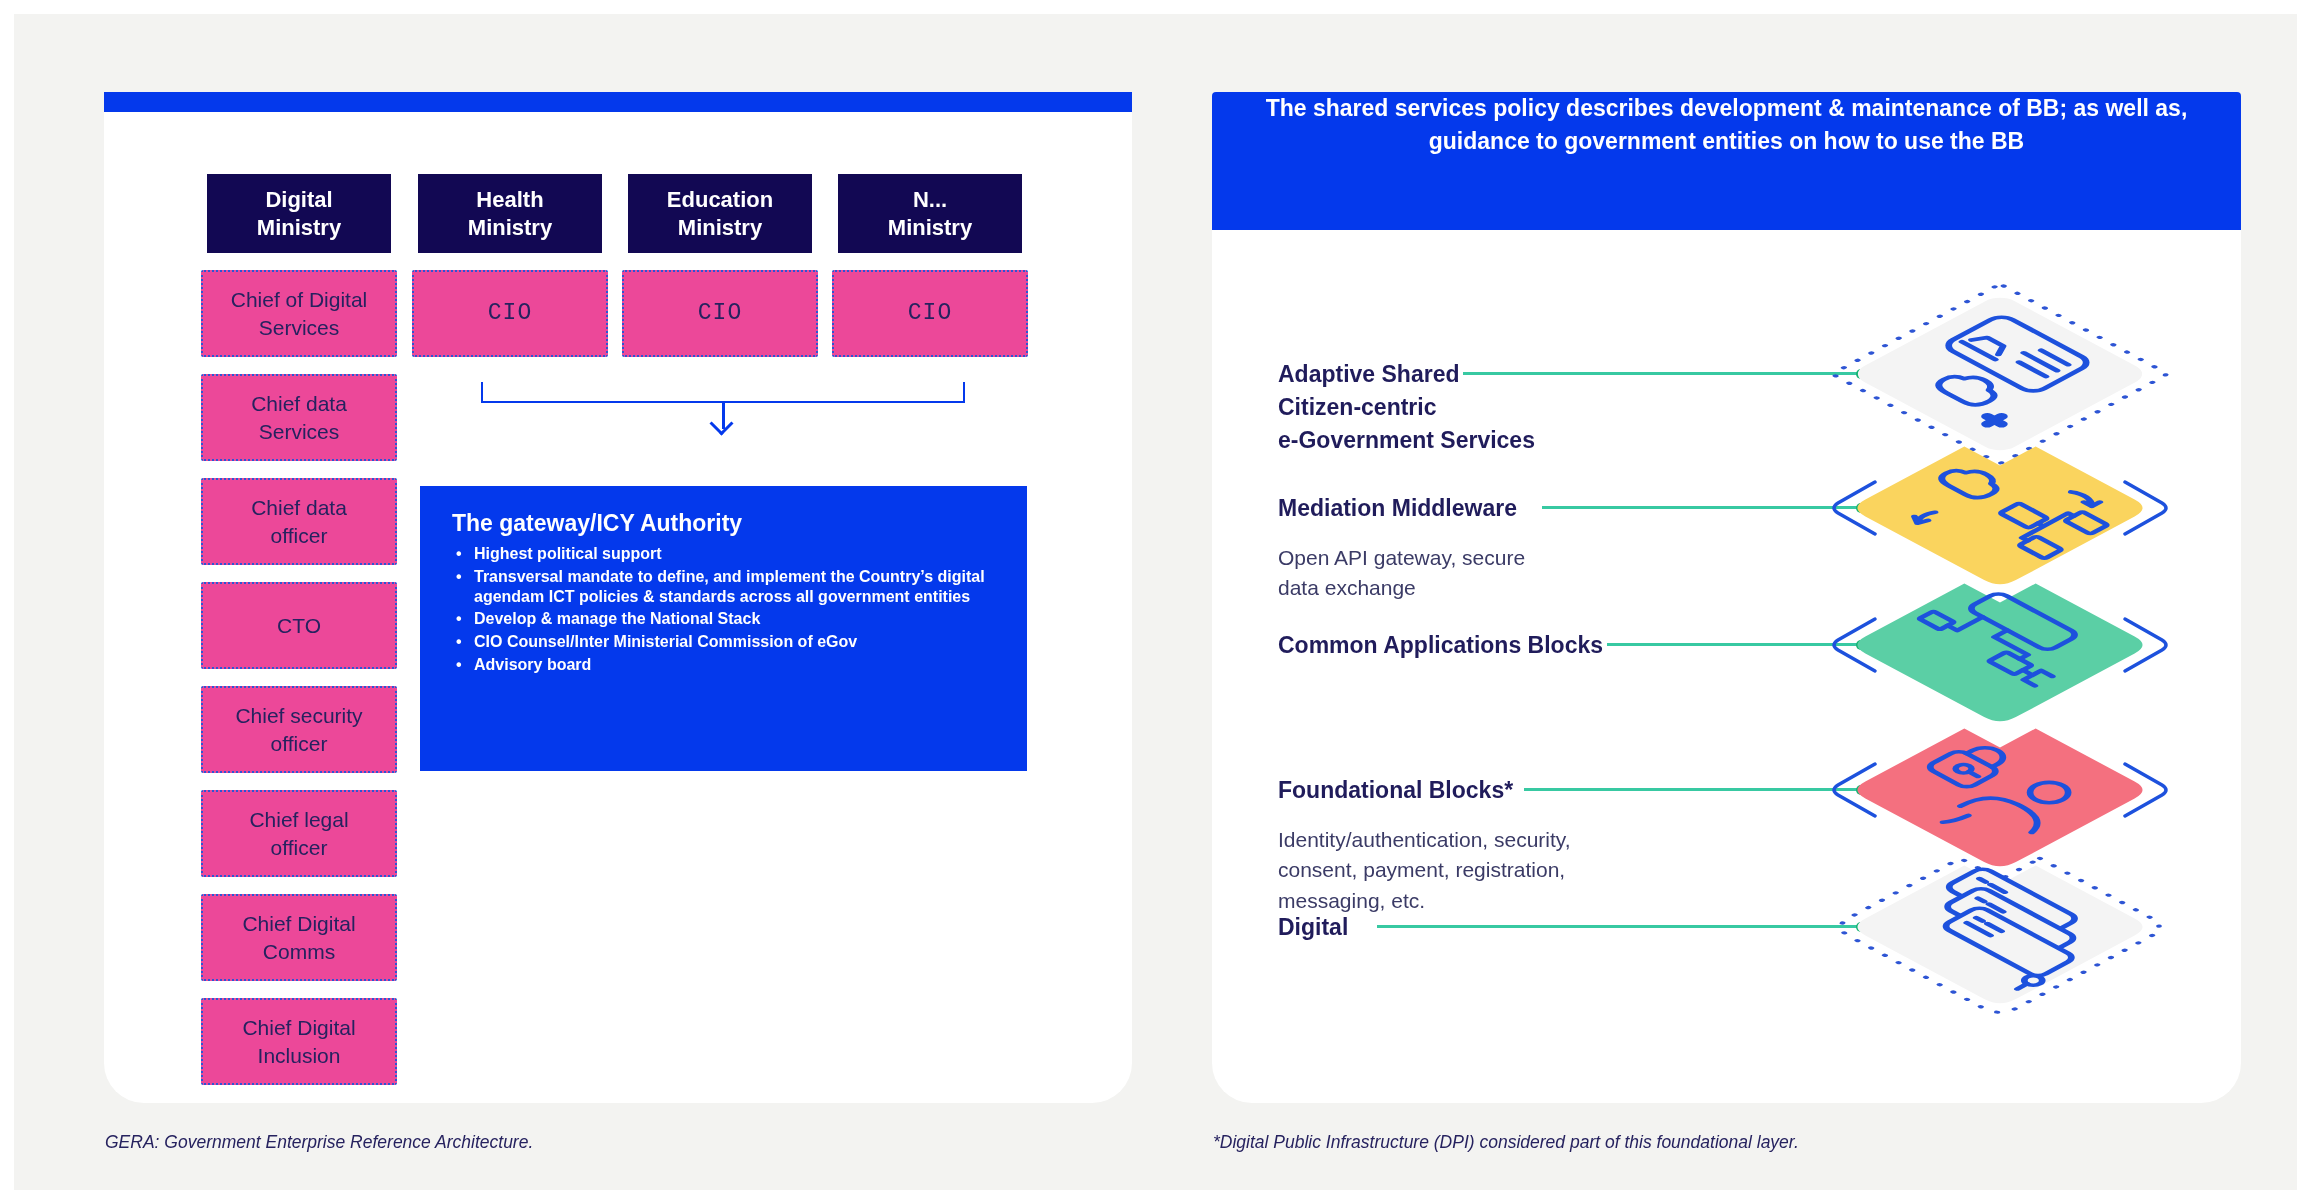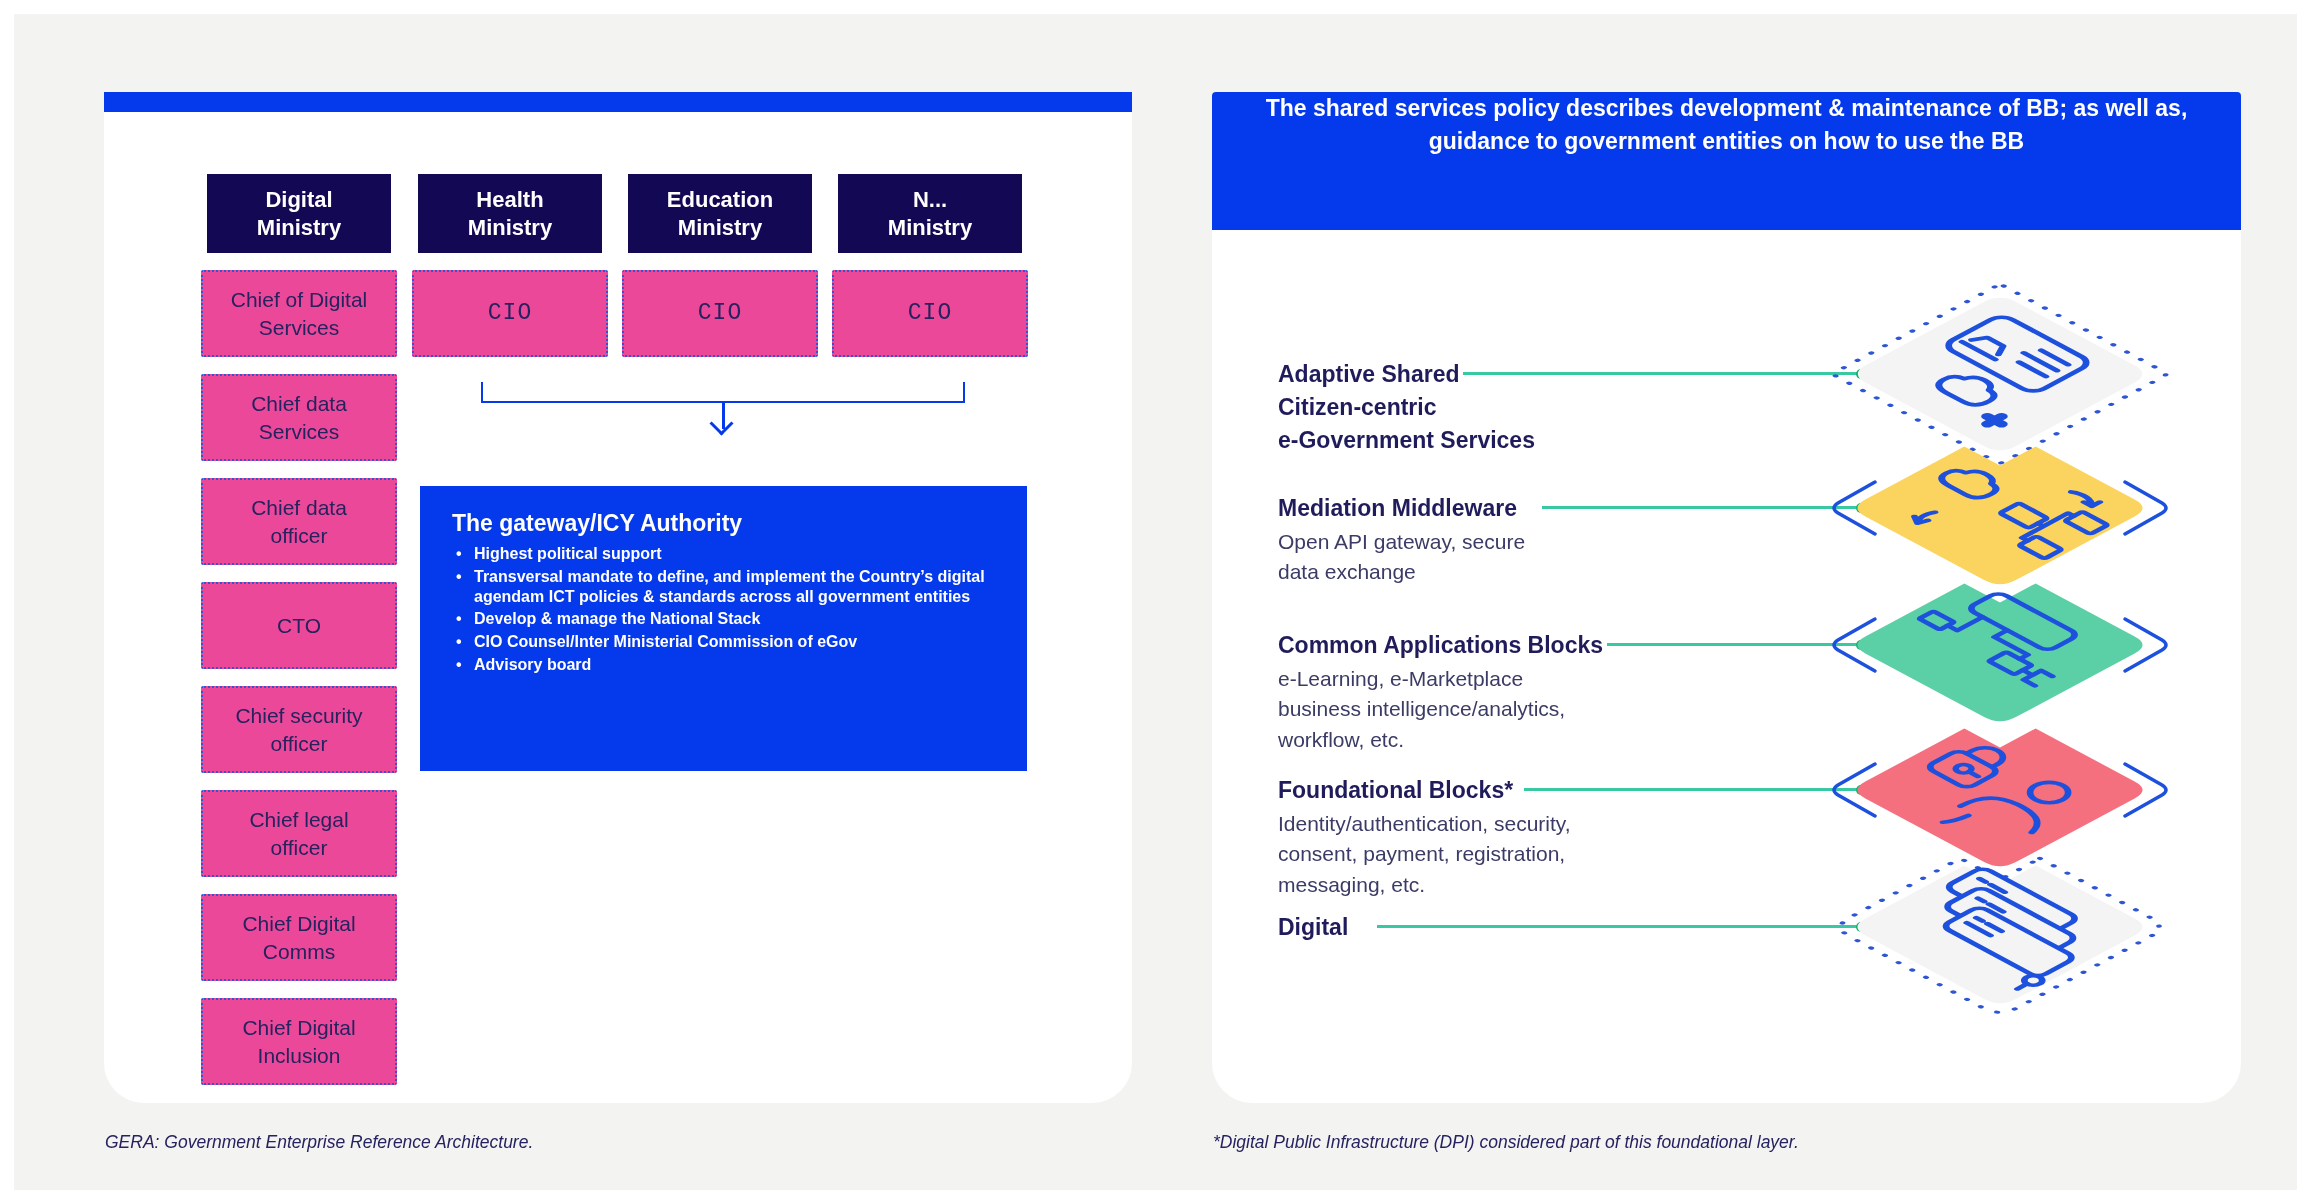--- a/index.html
+++ b/index.html
@@ -86,21 +86,21 @@
   .card-right{
     position:absolute;left:1212px;top:230px;width:1029px;height:873px;
     background:#ffffff;border-radius:0 0 40px 40px;
   }
   .layer-label{position:absolute;left:66px;width:340px;}
   .ll0{top:128px}.ll1{top:262px}.ll2{top:399px}.ll3{top:544px}.ll4{top:681px}
   .layer-title{
     font-weight:bold;font-size:23px;color:#201c5b;line-height:1.43;white-space:pre-line;
   }
   .layer-desc{
-    font-size:21px;color:var(--body-navy);line-height:1.45;white-space:pre-line;margin-top:2px;
+    font-size:21px;color:var(--body-navy);line-height:1.45;white-space:pre-line;margin-top:18px;
   }
   .conn{position:absolute;height:2.5px;background:var(--teal);}
   .conn::after{
     content:"";position:absolute;right:-6px;top:-3.5px;width:10px;height:10px;
     border-radius:50%;background:var(--dot-green);
   }
   .c0{top:142px;left:251px;width:397px;}
   .c1{top:276px;left:330px;width:318px;}
   .c2{top:413px;left:395px;width:253px;}
   .c3{top:558px;left:312px;width:336px;}
@@ -193,23 +193,20 @@
 Citizen-centric
 e-Government Services</div>
   </div>
   <div class="layer-label ll1">
     <div class="layer-title">Mediation Middleware</div>
     <div class="layer-desc">Open API gateway, secure
 data exchange</div>
   </div>
   <div class="layer-label ll2">
     <div class="layer-title">Common Applications Blocks</div>
-    <div class="layer-desc">e-Learning, e-Marketplace
-business intelligence/analytics,
-workflow, etc.</div>
   </div>
   <div class="layer-label ll3">
     <div class="layer-title">Foundational Blocks*</div>
     <div class="layer-desc">Identity/authentication, security,
 consent, payment, registration,
 messaging, etc.</div>
   </div>
   <div class="layer-label ll4">
     <div class="layer-title">Digital</div>
   </div>

